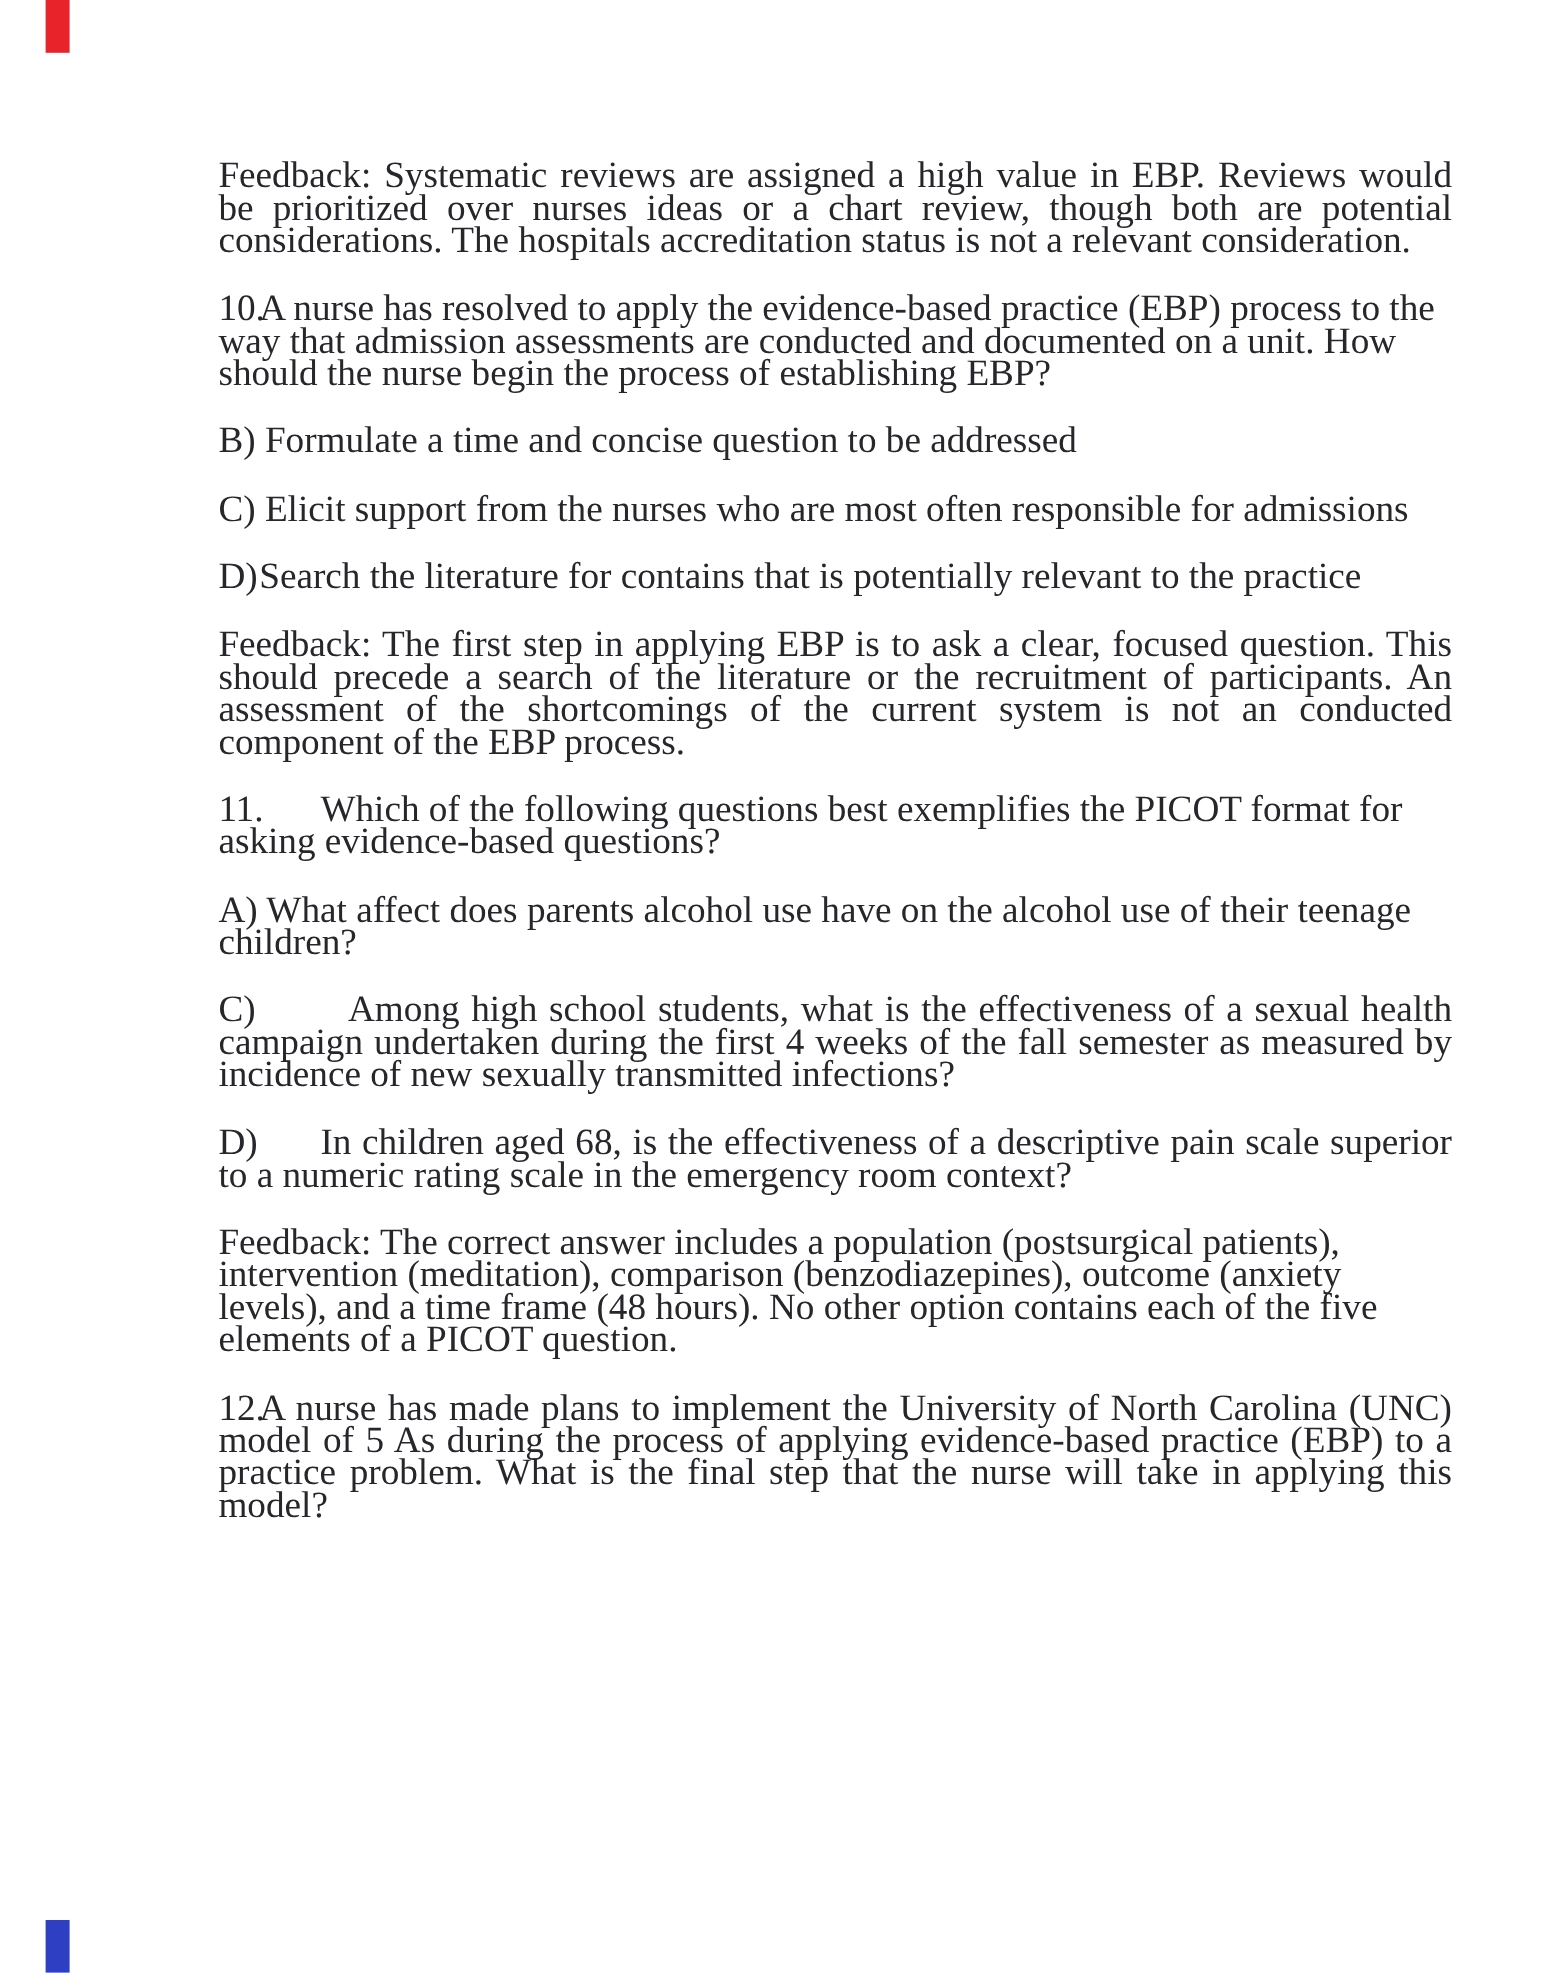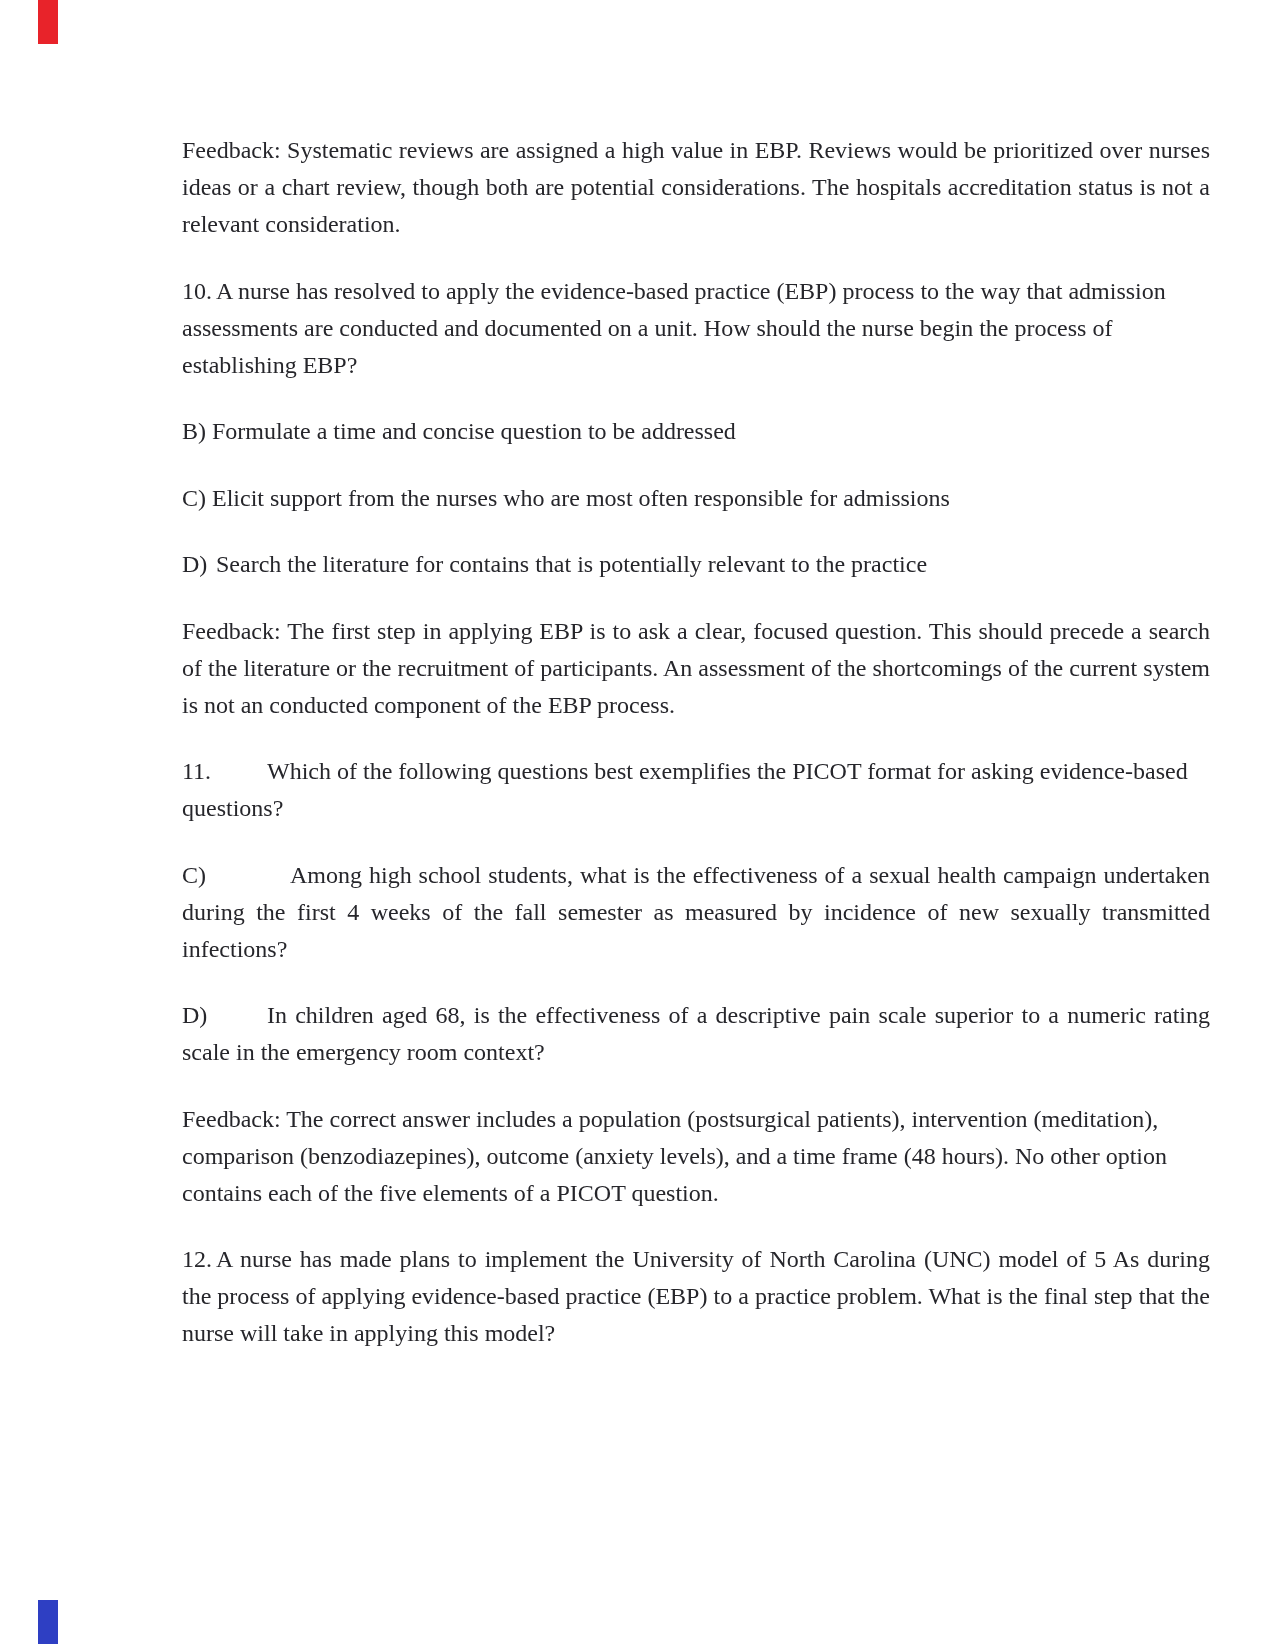--- a/index.html
+++ b/index.html
@@ -19,22 +19,22 @@
     height: 44px;
   }
   .edge-marker.top { top: 0; }
   .edge-marker.bottom { top: 1600px; }
   .content {
     position: absolute;
     left: 182px;
     top: 132px;
     width: 1028px;
     color: #26262b;
-    font-size: 24px;
-    line-height: 37px;
+    font-size: 31px;
+    line-height: 27px;
   }
   .para { margin: 0 0 29.5px 0; text-align: left; }
   .para.justify { text-align: justify; }
   .tab { display: inline-block; vertical-align: baseline; }
   .tw-34 { width: 34px; }
   .tw-85 { width: 85px; }
   .tw-108 { width: 108px; }
 </style>
 </head>
 <body>
@@ -55,20 +55,21 @@
 
     <p class="para"><span>C) Elicit support from the nurses who are most often responsible for admissions</span></p>
 
     <p class="para"><span class="tab tw-34">D)</span><span>Search the literature for contains that is potentially relevant to the practice</span></p>
 
 
     <p class="para justify"><span>Feedback: The first step in applying EBP is to ask a clear, focused question. This should precede a search of the literature or the recruitment of participants. An assessment of the shortcomings of the current system is not an conducted component of the EBP process.</span></p>
 
     <p class="para"><span class="tab tw-85">11.</span><span>Which of the following questions best exemplifies the PICOT format for asking evidence-based questions?</span></p>
 
+    <p class="para"><span>A) What affect does parents alcohol use have on the alcohol use of their teenage children?</span></p>
 
 
     <p class="para justify"><span class="tab tw-108">C)</span><span>Among high school students, what is the effectiveness of a sexual health campaign undertaken during the first 4 weeks of the fall semester as measured by incidence of new sexually transmitted infections?</span></p>
 
     <p class="para justify"><span class="tab tw-85">D)</span><span>In children aged 68, is the effectiveness of a descriptive pain scale superior to a numeric rating scale in the emergency room context?</span></p>
 
     <p class="para"><span>Feedback: The correct answer includes a population (postsurgical patients), intervention (meditation), comparison (benzodiazepines), outcome (anxiety levels), and a time frame (48 hours). No other option contains each of the five elements of a PICOT question.</span></p>
 
     <p class="para justify"><span class="tab tw-34">12.</span><span>A nurse has made plans to implement the University of North Carolina (UNC) model of 5 As during the process of applying evidence-based practice (EBP) to a practice problem. What is the final step that the nurse will take in applying this model?</span></p>
 

